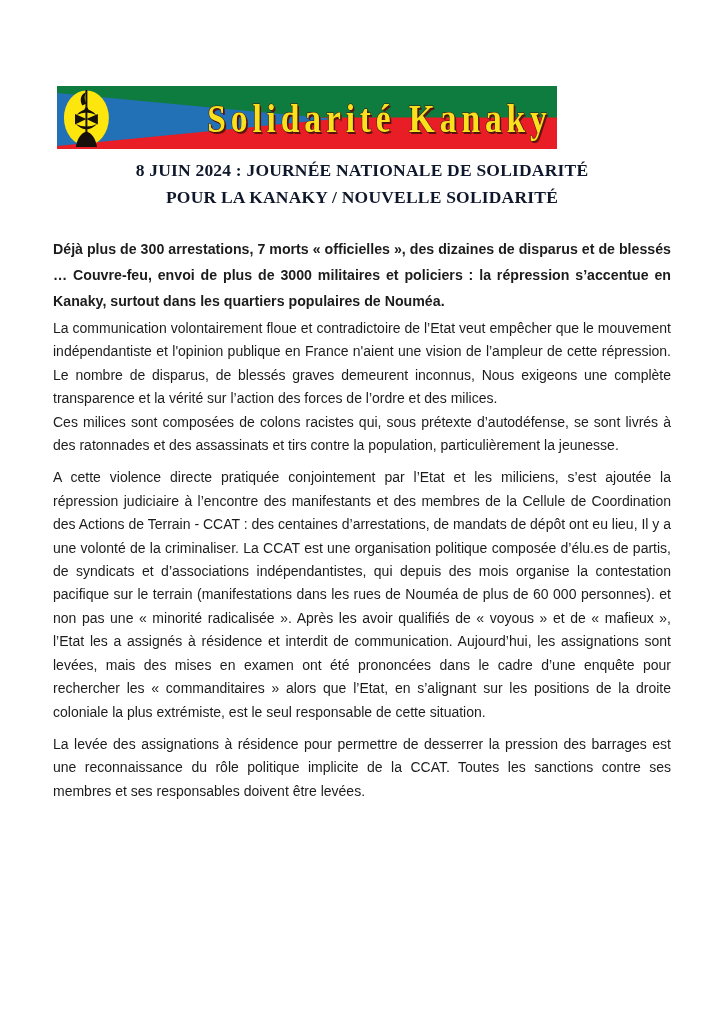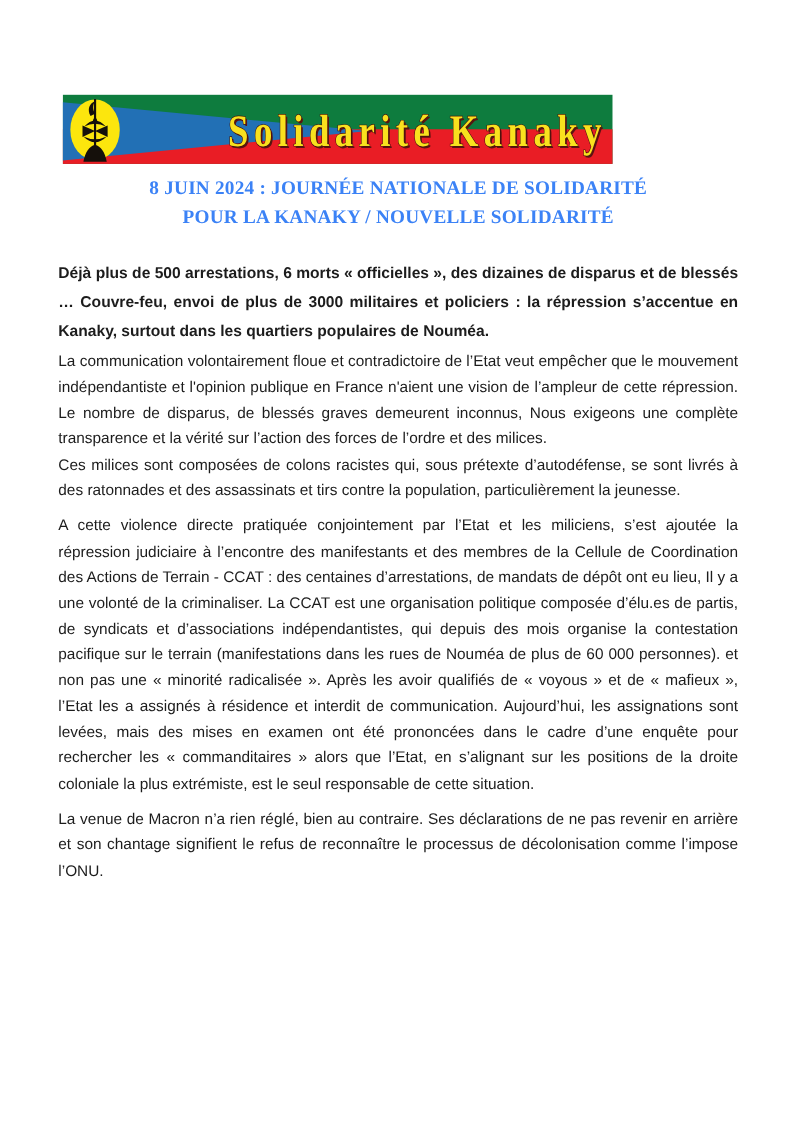--- a/index.html
+++ b/index.html
@@ -34,21 +34,21 @@
   .heading {
     position: absolute;
     left: 0; top: 157px;
     width: 724px;
     text-align: center;
     font-family: "Liberation Serif", serif;
     font-weight: bold;
     font-size: 17.5px;
     line-height: 27px;
     letter-spacing: 0.2px;
-    color: #3b82f6;
+    color: #0f172a;
   }
   .body-text {
     position: absolute;
     left: 53px; top: 236px;
     width: 618px;
     color: #1c1c1c;
   }
   p.para {
     margin: 0;
     text-align: justify;
@@ -90,20 +90,20 @@
       <text class="banner-title-text banner-title-main" x="392" y="46.5" text-anchor="middle" textLength="416" fill="#f9e11e">Solidarité Kanaky</text>
     </svg>
   </div>
 
   <div class="heading">
     <div class="heading-line">8 JUIN 2024 : JOURNÉE NATIONALE DE SOLIDARITÉ</div>
     <div class="heading-line">POUR LA KANAKY / NOUVELLE SOLIDARITÉ</div>
   </div>
 
   <div class="body-text" id="paragraphs">
-      <p class="para bold">Déjà plus de 500 arrestations, 6 morts « officielles », des dizaines de disparus et de blessés … Couvre-feu, envoi de plus de 3000 militaires et policiers : la répression s’accentue en Kanaky, surtout dans les quartiers populaires de Nouméa.</p>
+      <p class="para bold">Déjà plus de 300 arrestations, 7 morts « officielles », des dizaines de disparus et de blessés … Couvre-feu, envoi de plus de 3000 militaires et policiers : la répression s’accentue en Kanaky, surtout dans les quartiers populaires de Nouméa.</p>
       <p class="para normal">La communication volontairement floue et contradictoire de l’Etat veut empêcher que le mouvement indépendantiste et l'opinion publique en France n'aient une vision de l’ampleur de cette répression. Le nombre de disparus, de blessés graves demeurent inconnus, Nous exigeons une complète transparence et la vérité sur l’action des forces de l’ordre et des milices.</p>
       <p class="para normal">Ces milices sont composées de colons racistes qui, sous prétexte d’autodéfense, se sont livrés à des ratonnades et des assassinats et tirs contre la population, particulièrement la jeunesse.</p>
       <p class="para normal gap">A cette violence directe pratiquée conjointement par l’Etat et les miliciens, s’est ajoutée la répression judiciaire à l’encontre des manifestants et des membres de la Cellule de Coordination des Actions de Terrain - CCAT : des centaines d’arrestations, de mandats de dépôt ont eu lieu, Il y a une volonté de la criminaliser. La CCAT est une organisation politique composée d’élu.es de partis, de syndicats et d’associations indépendantistes, qui depuis des mois organise la contestation pacifique sur le terrain (manifestations dans les rues de Nouméa de plus de 60 000 personnes). et non pas une « minorité radicalisée ». Après les avoir qualifiés de « voyous » et de « mafieux », l’Etat les a assignés à résidence et interdit de communication. Aujourd’hui, les assignations sont levées, mais des mises en examen ont été prononcées dans le cadre d’une enquête pour rechercher les « commanditaires » alors que l’Etat, en s’alignant sur les positions de la droite coloniale la plus extrémiste, est le seul responsable de cette situation.</p>
-      <p class="para normal gap">La venue de Macron n’a rien réglé, bien au contraire. Ses déclarations de ne pas revenir en arrière et son chantage signifient le refus de reconnaître le processus de décolonisation comme l’impose l’ONU.</p>
+      <p class="para normal gap">La levée des assignations à résidence pour permettre de desserrer la pression des barrages est une reconnaissance du rôle politique implicite de la CCAT. Toutes les sanctions contre ses membres et ses responsables doivent être levées.</p>
     </div>
 
 </div>
 
 </body></html>

